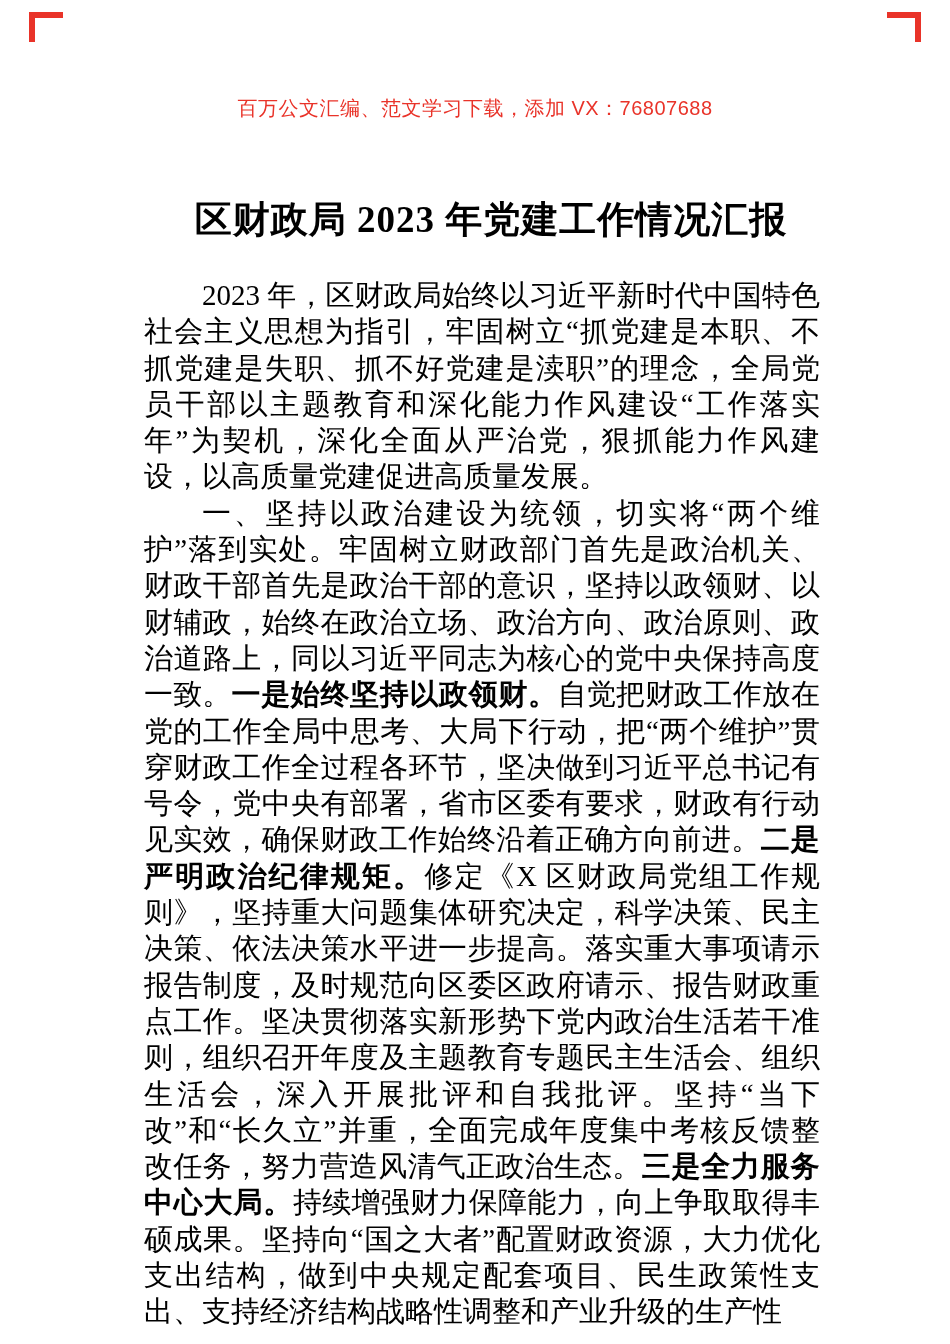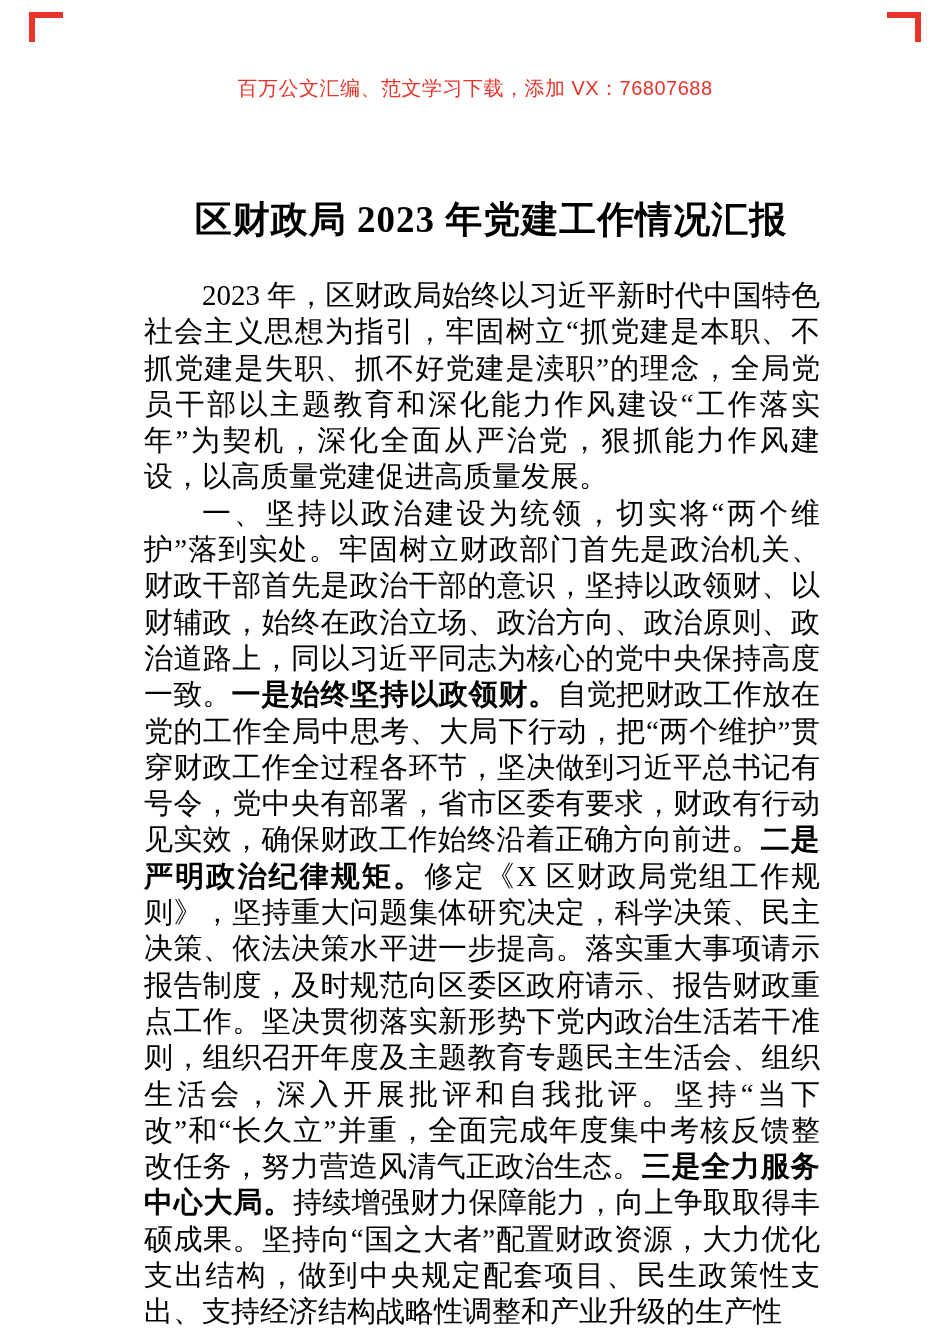--- a/index.html
+++ b/index.html
@@ -29,21 +29,21 @@
     border-top: 6px solid #e93329;
     border-left: 6px solid #e93329;
   }
   .corner-tr {
     right: 29px;
     border-top: 6px solid #e93329;
     border-right: 6px solid #e93329;
   }
   .promo {
     position: absolute;
-    top: 76px;
+    top: 96px;
     left: 0;
     width: 100%;
     text-align: center;
     font-family: "Liberation Sans", "DejaVu Sans", sans-serif;
     font-size: 20px;
     line-height: 24px;
     letter-spacing: 0.5px;
     color: #e93329;
   }
   .title {

